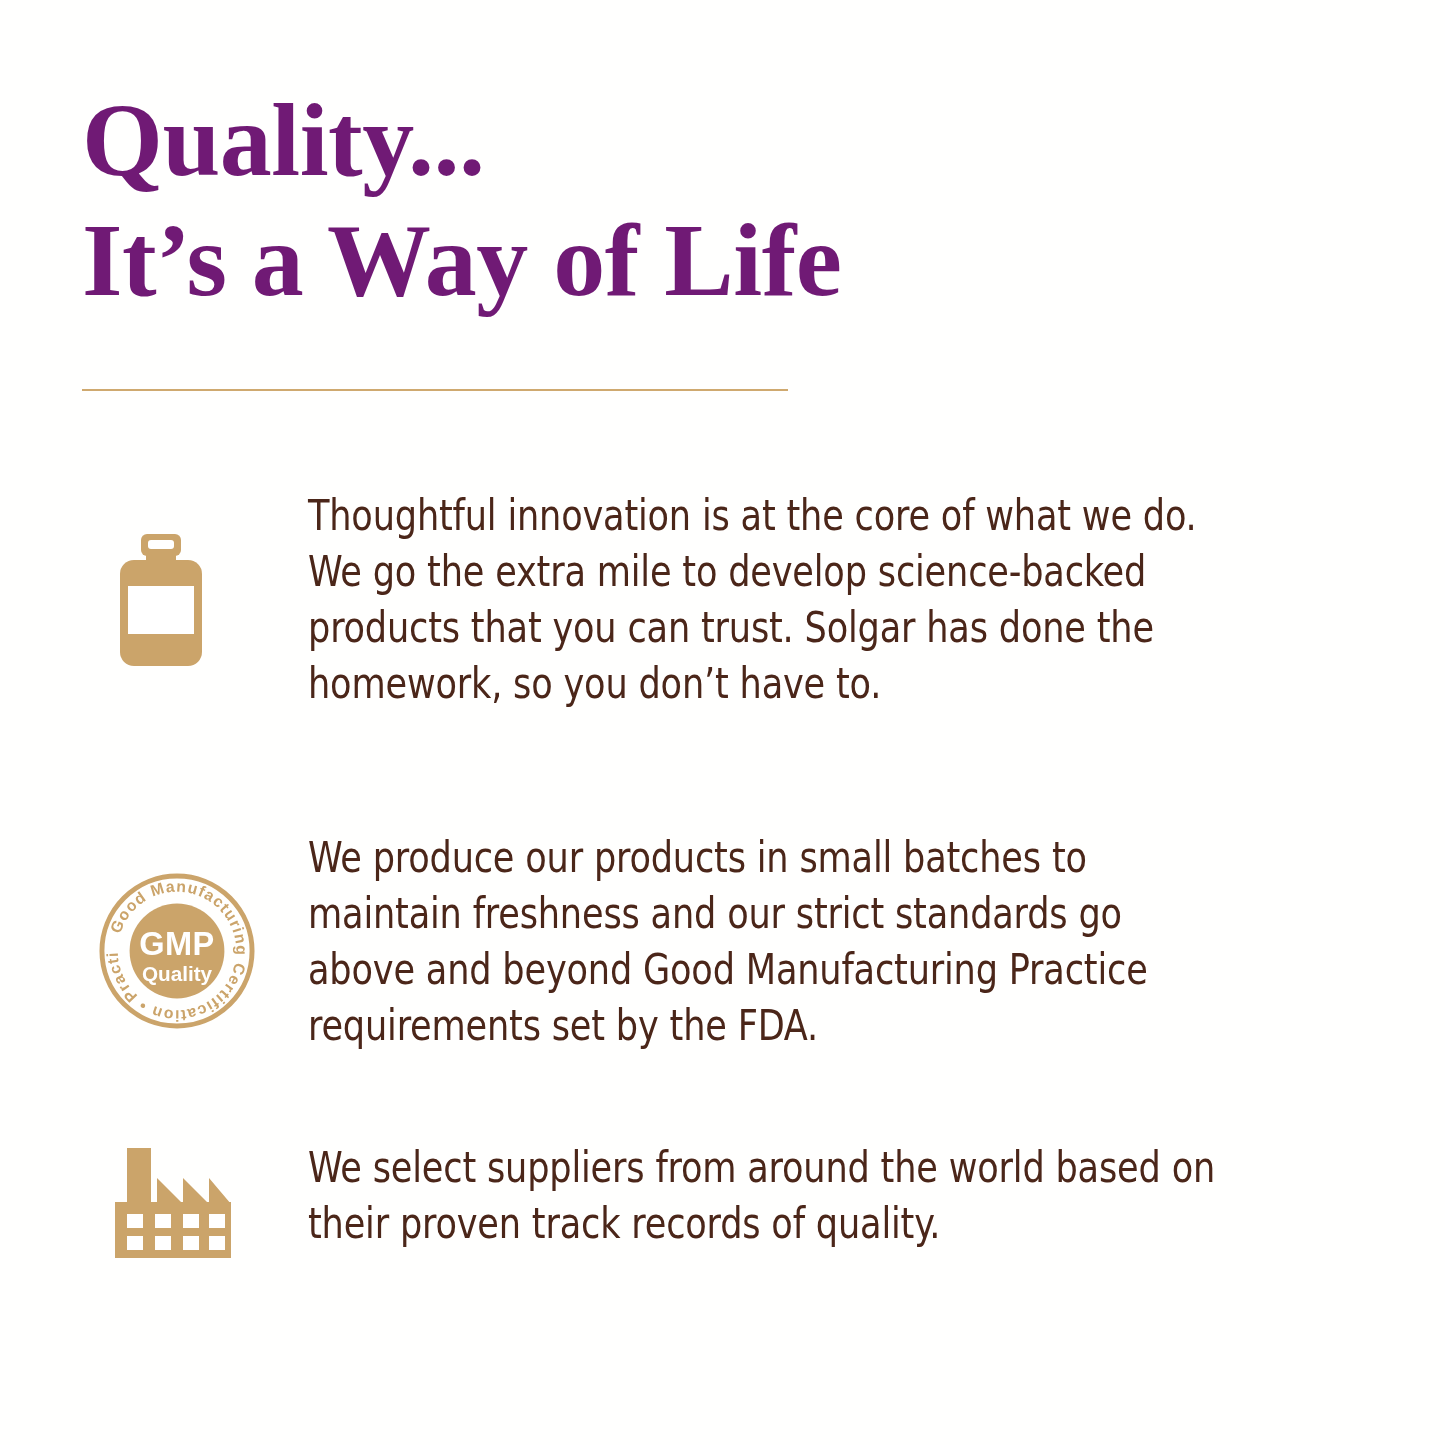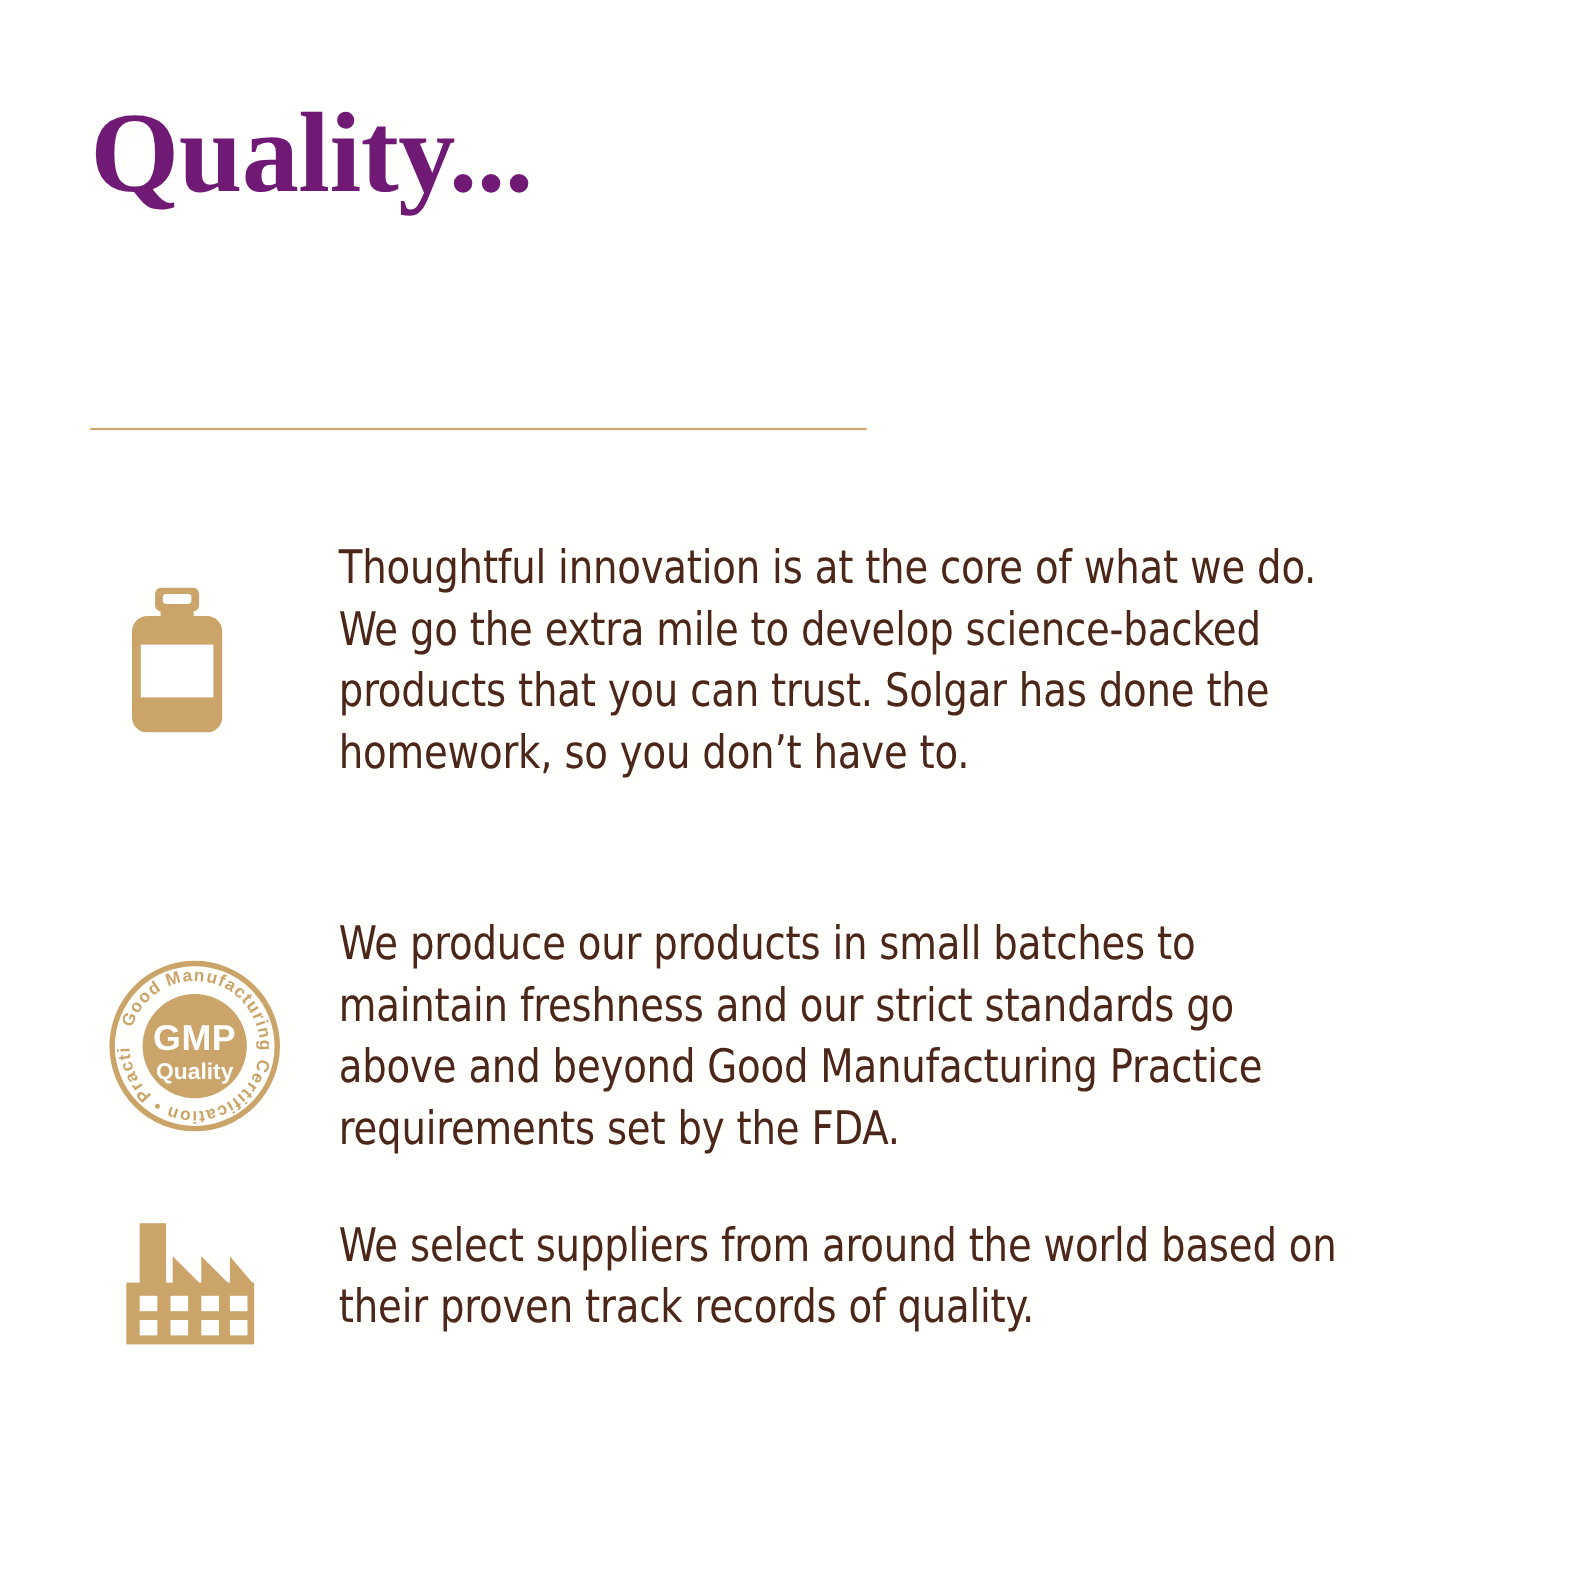--- a/index.html
+++ b/index.html
@@ -59,21 +59,21 @@
   
   .feature-row {
     position: absolute;
     left: 0;
     width: 1445px;
     display: flex;
     align-items: flex-start;
   }
   .feature-row-1 { top: 488px; }
   .feature-row-2 { top: 830px; }
-  .feature-row-3 { top: 1104px; }
+  .feature-row-3 { top: 1140px; }
 
   .icon-cell {
     width: 308px;
     flex: 0 0 308px;
     display: flex;
     justify-content: flex-start;
     align-items: flex-start;
     box-sizing: border-box;
     padding-left: 100px;
   }
@@ -118,20 +118,21 @@
     display: block;
   }
 </style>
 </head>
 <body>
 
 <div class="page">
 
   <div class="heading-block">
     <div class="heading-line heading-line-1">Quality...</div>
+    <div class="heading-line heading-line-2">It’s a Way of Life</div>
   </div>
 
   <div class="divider"></div>
 
   <div class="feature-row feature-row-1">
     <div class="icon-cell icon-cell-bottle">
       <svg class="bottle-icon" viewBox="0 0 86 132" aria-hidden="true">
 
         <rect x="23" y="0" width="40" height="22" rx="6" ry="6" fill="#cba46a"></rect>
         <rect x="30" y="6" width="26" height="9" rx="3" ry="3" fill="#ffffff"></rect>

